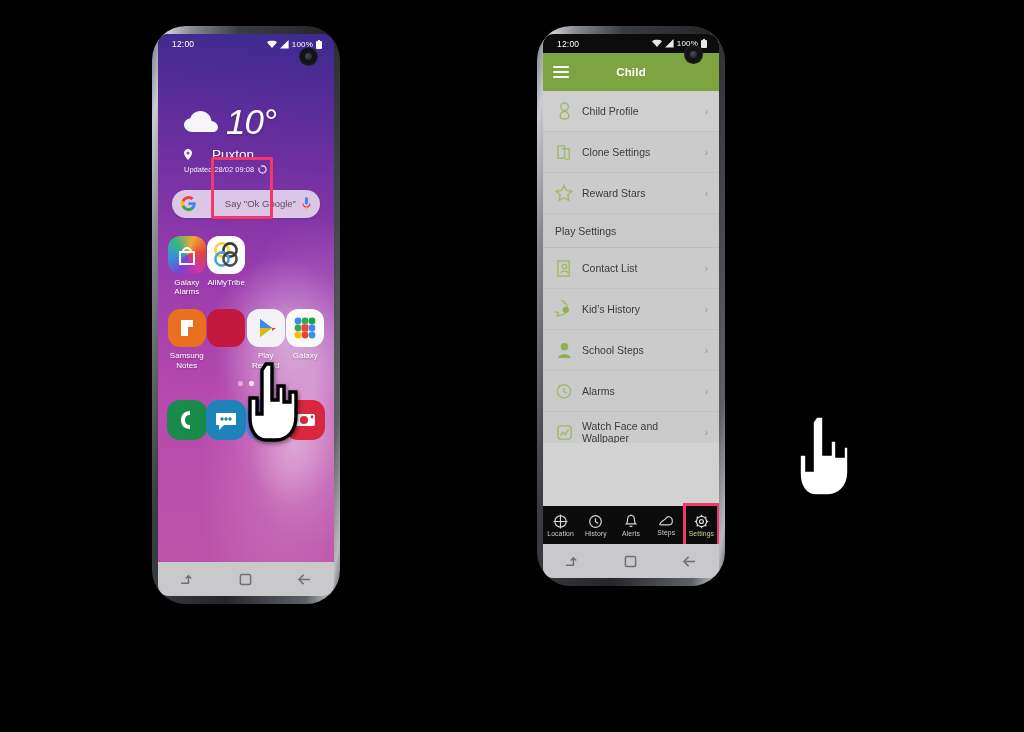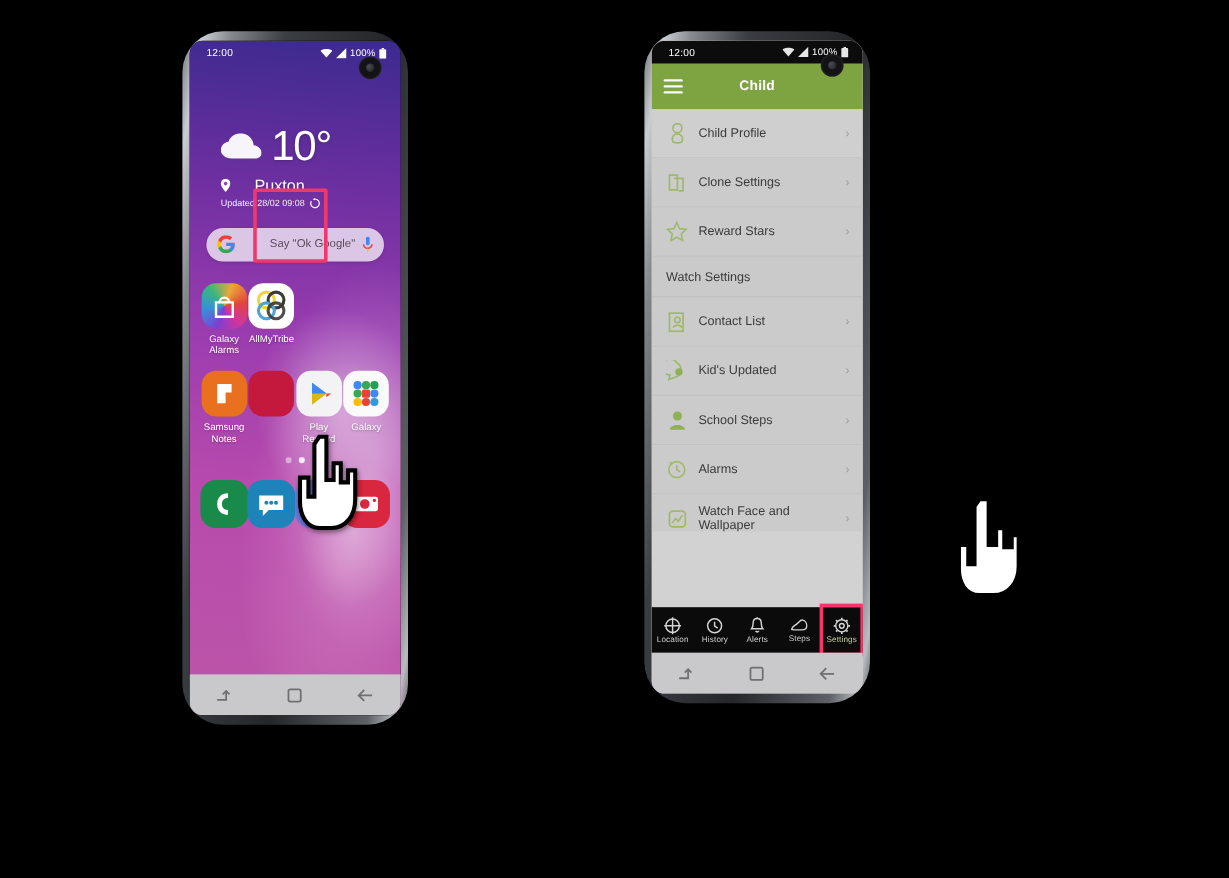--- a/index.html
+++ b/index.html
@@ -60,21 +60,21 @@
   }
   .punchhole i {
     width: 7px; height: 7px; border-radius: 50%;
     background: radial-gradient(circle at 35% 35%, #4a4c55, #1a1b20);
   }
 
   
   .weather { position: relative; margin: 52px 0 0 26px; z-index: 5; color: #fff; }
   .weather-top { display: flex; align-items: center; gap: 8px; }
   .wx-temp { font-size: 35px; font-weight: 300; line-height: .9; letter-spacing: -1px;
-             text-shadow: 0 1px 3px rgba(0,0,0,.22); }
+             text-shadow: 0 1px 3px rgba(0,0,0,.22); font-style: italic; }
   .wx-loc { display: flex; align-items: center; gap: 20px; font-size: 13.5px; margin-top: 9px;
             text-shadow: 0 1px 2px rgba(0,0,0,.25); }
   .wx-upd { font-size: 7.5px; margin-top: 3px; display: flex; align-items: center; gap: 4px;
             opacity: .92; }
 
   
   .gpill {
     position: relative; z-index: 5; margin: 16px 14px 0 14px; height: 28px;
     background: rgba(255,255,255,.72); border-radius: 16px;
     display: flex; align-items: center; padding: 0 9px;
@@ -437,21 +437,21 @@
           <span class="li">
             <svg width="18" height="18" viewBox="0 0 20 20">
               <path d="M10 1.6 L12.6 7.2 L18.6 8 L14.2 12.2 L15.4 18.2 L10 15.2 L4.6 18.2 L5.8 12.2 L1.4 8 L7.4 7.2 Z" fill="none" stroke="#9fb96a" stroke-width="1.5"></path>
             </svg>
           </span>
           <span class="lt">Reward Stars</span>
           <span class="chev">›</span>
         </div>
 
         <div class="lhead">
-          <span>Watch Settings</span>
+          <span>Play Settings</span>
         </div>
 
         <div class="lrow" style="background:#cbcbcb">
           <span class="li">
             <svg width="17" height="19" viewBox="0 0 18 20">
               <rect x="2" y="2" width="12" height="16" fill="none" stroke="#9fb96a" stroke-width="1.5"></rect>
               <circle cx="9" cy="8" r="2.4" fill="none" stroke="#9fb96a" stroke-width="1.4"></circle>
               <path d="M5.4 15 C5.4 12 12.6 12 12.6 15" fill="none" stroke="#9fb96a" stroke-width="1.4"></path>
             </svg>
           </span>
@@ -459,21 +459,21 @@
           <span class="chev">›</span>
         </div>
 
         <div class="lrow" style="background:#cbcbcb">
           <span class="li">
             <svg width="18" height="18" viewBox="0 0 20 20">
               <path d="M10 2.6 a7.4 7.4 0 1 0 -6.4 11.2 L2.6 18 L7 16.4 A7.4 7.4 0 0 0 10 2.6 Z" fill="none" stroke="#9fb96a" stroke-width="1.5"></path>
               <circle cx="12" cy="11" r="3.4" fill="#8fb055"></circle>
             </svg>
           </span>
-          <span class="lt">Kid's Updated</span>
+          <span class="lt">Kid's History</span>
           <span class="chev">›</span>
         </div>
 
         <div class="lrow" style="background:#cbcbcb">
           <span class="li">
             <svg width="17" height="19" viewBox="0 0 18 20">
               <circle cx="9" cy="6" r="4" fill="#8fb055"></circle>
               <path d="M2.4 18 C2.4 12.6 15.6 12.6 15.6 18 Z" fill="#8fb055"></path>
             </svg>
           </span>

